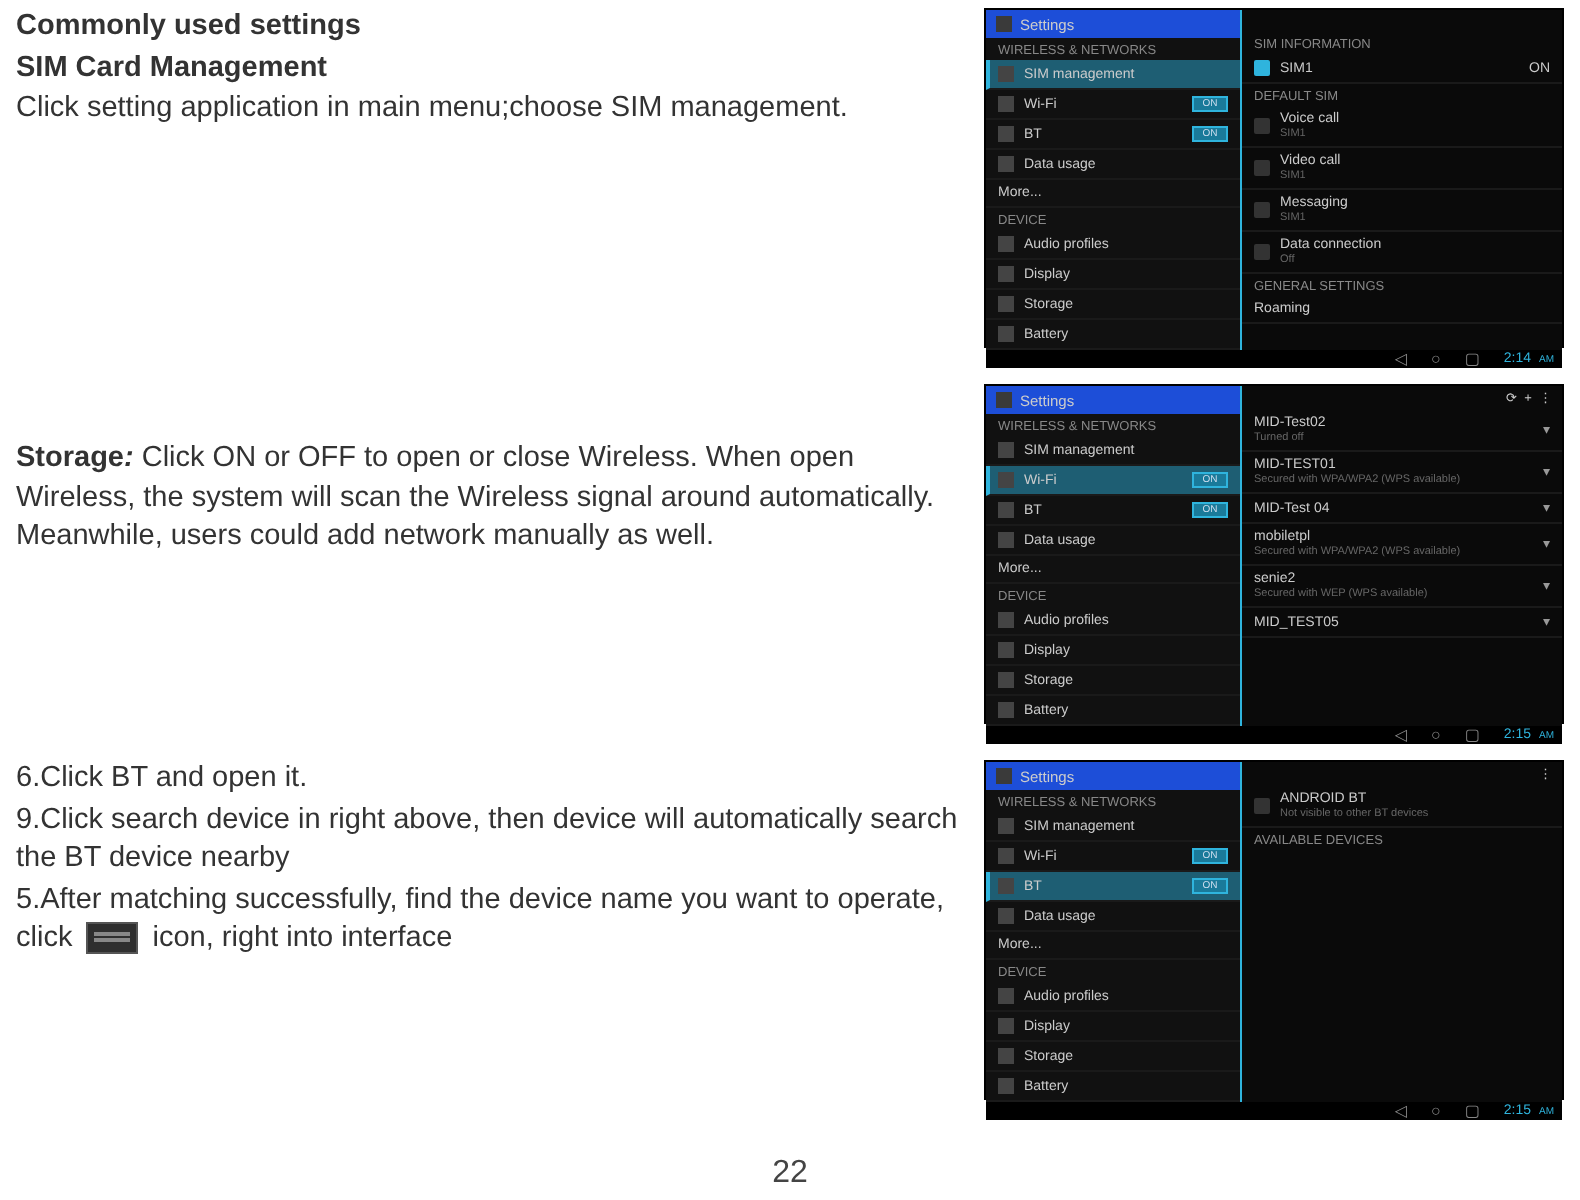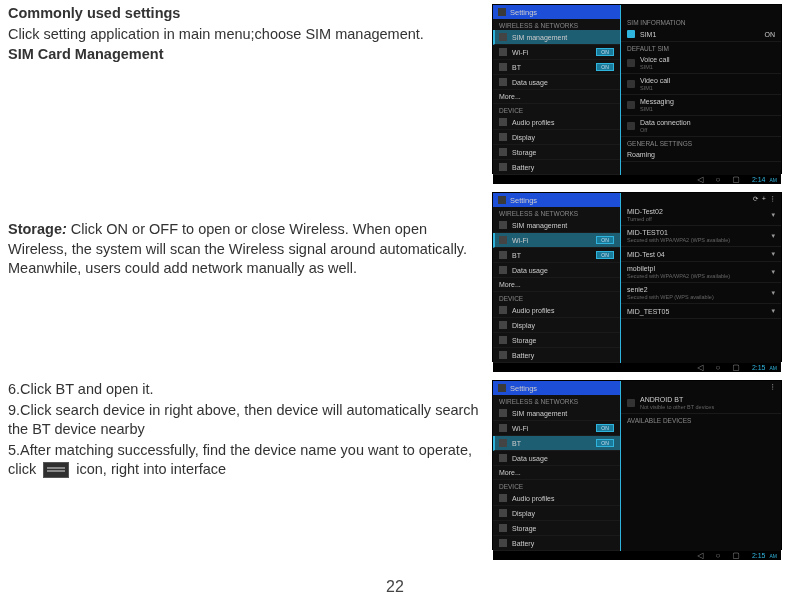--- a/index.html
+++ b/index.html
@@ -39,22 +39,22 @@
   .page-num { position:absolute; bottom:4px; left:0; right:0; text-align:center; font-size:16px; color:#444; }
 </style>
 </head>
 <body>
 
 <div class="page">
 
   <div class="row">
     <div class="col-text">
       <div class="line bold">Commonly used settings</div>
+      <div class="line bold">SIM Card Management</div>
       <div class="line">Click setting application in main menu;choose SIM management.</div>
-      <div class="line bold">SIM Card Management</div>
     </div>
     <div class="col-shot">
       <div class="shot">
         <div class="statusbar"></div>
         <div class="shot-body">
           <div class="left">
             <div class="titlebar">
                 <span class="gear"></span>
                 <span>Settings</span>
               </div>

